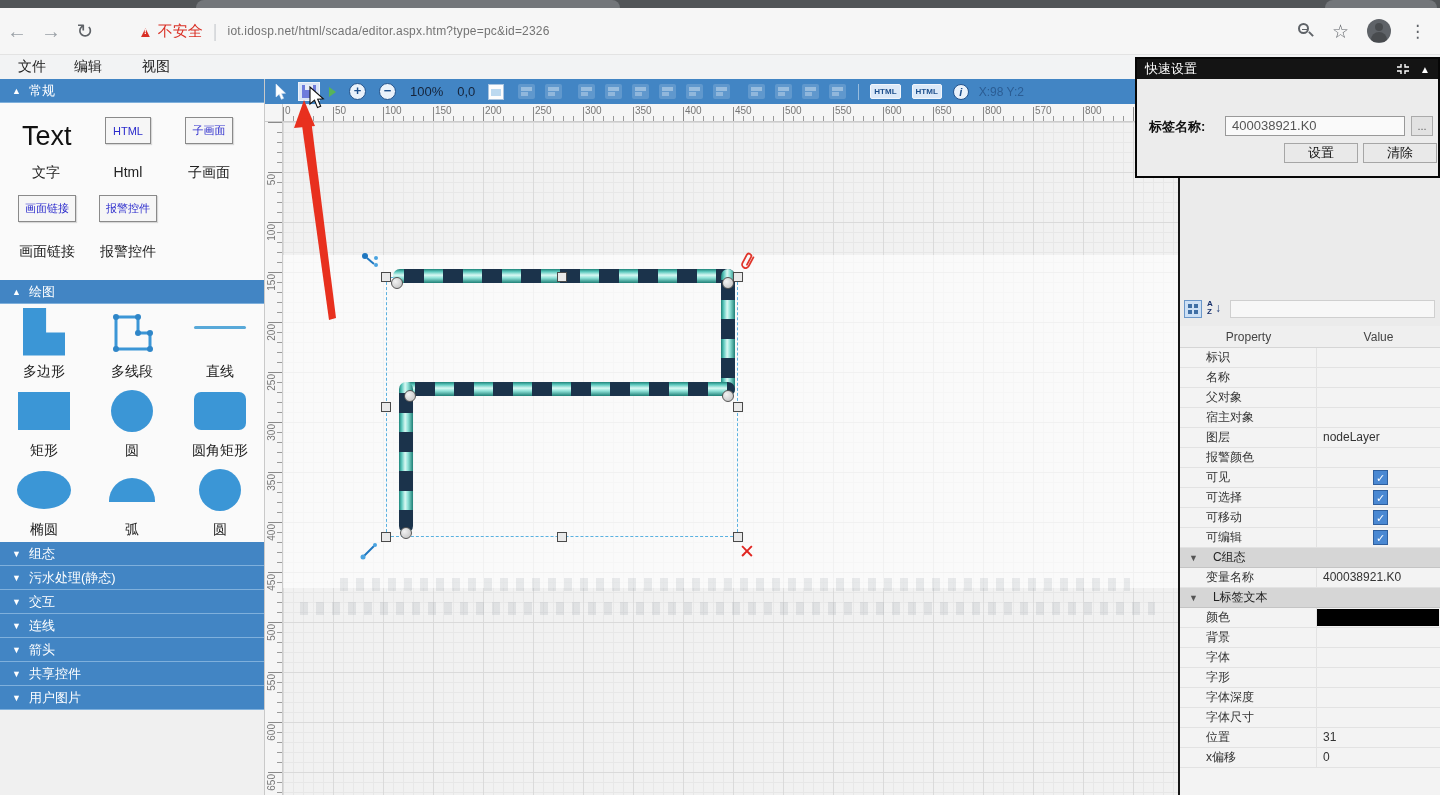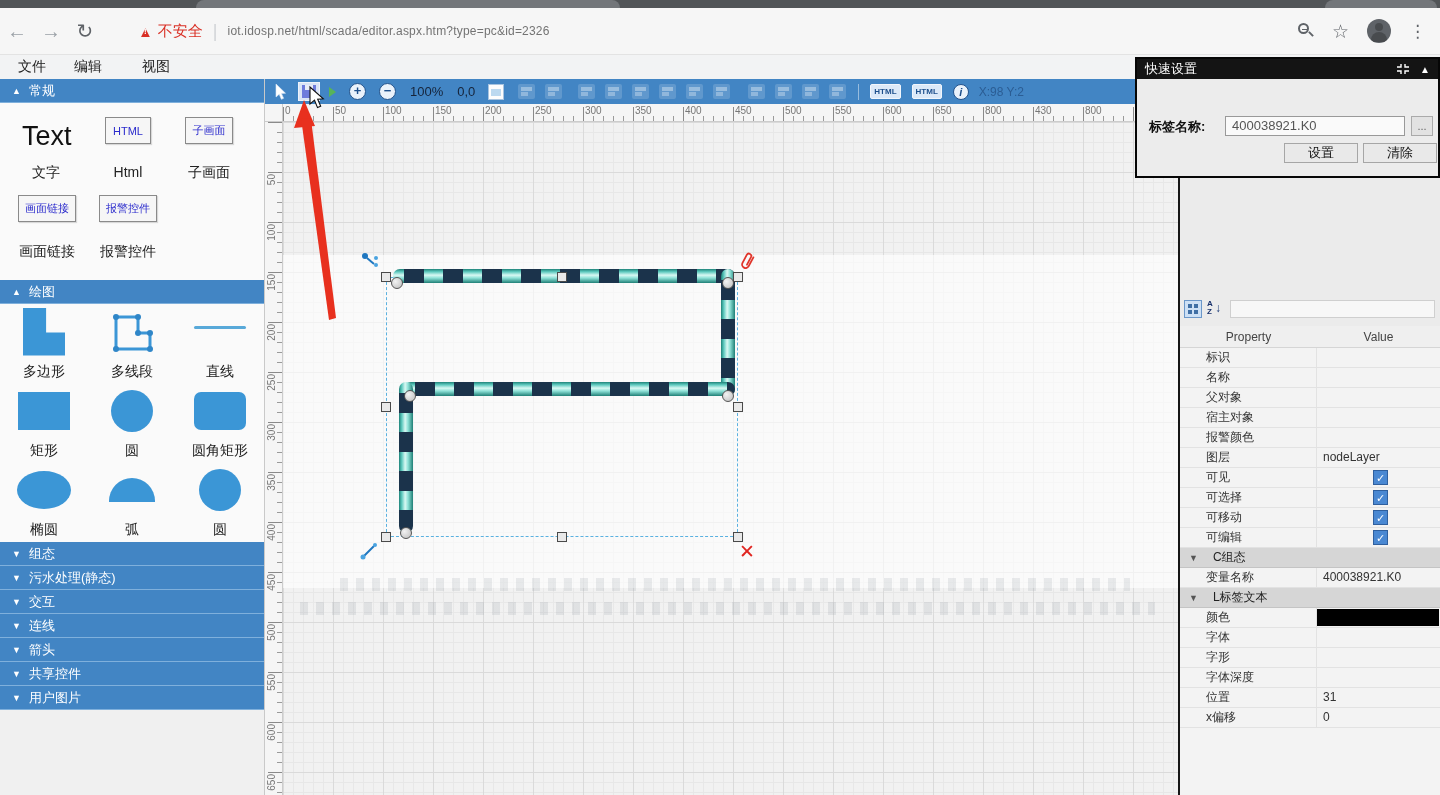--- a/index.html
+++ b/index.html
@@ -419,21 +419,21 @@
         <div class="htick" style="left: 670px;"></div>
         <div class="htick" style="left: 680px;"></div>
         <div class="htick" style="left: 690px;"></div>
         <div class="htick major" style="left: 700px;"></div>
         <div class="hlabel" style="left: 702px;">800</div>
         <div class="htick" style="left: 710px;"></div>
         <div class="htick" style="left: 720px;"></div>
         <div class="htick" style="left: 730px;"></div>
         <div class="htick" style="left: 740px;"></div>
         <div class="htick major" style="left: 750px;"></div>
-        <div class="hlabel" style="left: 752px;">430</div>
+        <div class="hlabel" style="left: 752px;">570</div>
         <div class="htick" style="left: 760px;"></div>
         <div class="htick" style="left: 770px;"></div>
         <div class="htick" style="left: 780px;"></div>
         <div class="htick" style="left: 790px;"></div>
         <div class="htick major" style="left: 800px;"></div>
         <div class="hlabel" style="left: 802px;">800</div>
         <div class="htick" style="left: 810px;"></div>
         <div class="htick" style="left: 820px;"></div>
         <div class="htick" style="left: 830px;"></div>
         <div class="htick" style="left: 840px;"></div>
@@ -608,26 +608,26 @@
         </div>
         <div class="prow">
           <div class="pname">父对象</div>
           <div class="pval"></div>
         </div>
         <div class="prow">
           <div class="pname">宿主对象</div>
           <div class="pval"></div>
         </div>
         <div class="prow">
-          <div class="pname">报警颜色</div>
-          <div class="pval"></div>
-        </div>
-        <div class="prow">
           <div class="pname">图层</div>
           <div class="pval">nodeLayer</div>
+        </div>
+        <div class="prow">
+          <div class="pname">报警颜色</div>
+          <div class="pval"></div>
         </div>
         <div class="prow">
           <div class="pname">可见</div>
           <div class="pval">
             <div class="pcheck">✓</div>
           </div>
         </div>
         <div class="prow">
           <div class="pname">可选择</div>
           <div class="pval">
@@ -658,29 +658,37 @@
           <span class="gtri">▼</span>
           <span class="gname">L标签文本</span>
         </div>
         <div class="prow">
           <div class="pname">颜色</div>
           <div class="pval">
             <div class="pswatch" style="background: rgb(0, 0, 0);"></div>
           </div>
         </div>
         <div class="prow">
+          <div class="pname">背景</div>
+          <div class="pval"></div>
+        </div>
+        <div class="prow">
           <div class="pname">字体</div>
           <div class="pval"></div>
         </div>
         <div class="prow">
           <div class="pname">字形</div>
           <div class="pval"></div>
         </div>
         <div class="prow">
           <div class="pname">字体深度</div>
+          <div class="pval"></div>
+        </div>
+        <div class="prow">
+          <div class="pname">字体尺寸</div>
           <div class="pval"></div>
         </div>
         <div class="prow">
           <div class="pname">位置</div>
           <div class="pval">31</div>
         </div>
         <div class="prow">
           <div class="pname">x偏移</div>
           <div class="pval">0</div>
         </div>

